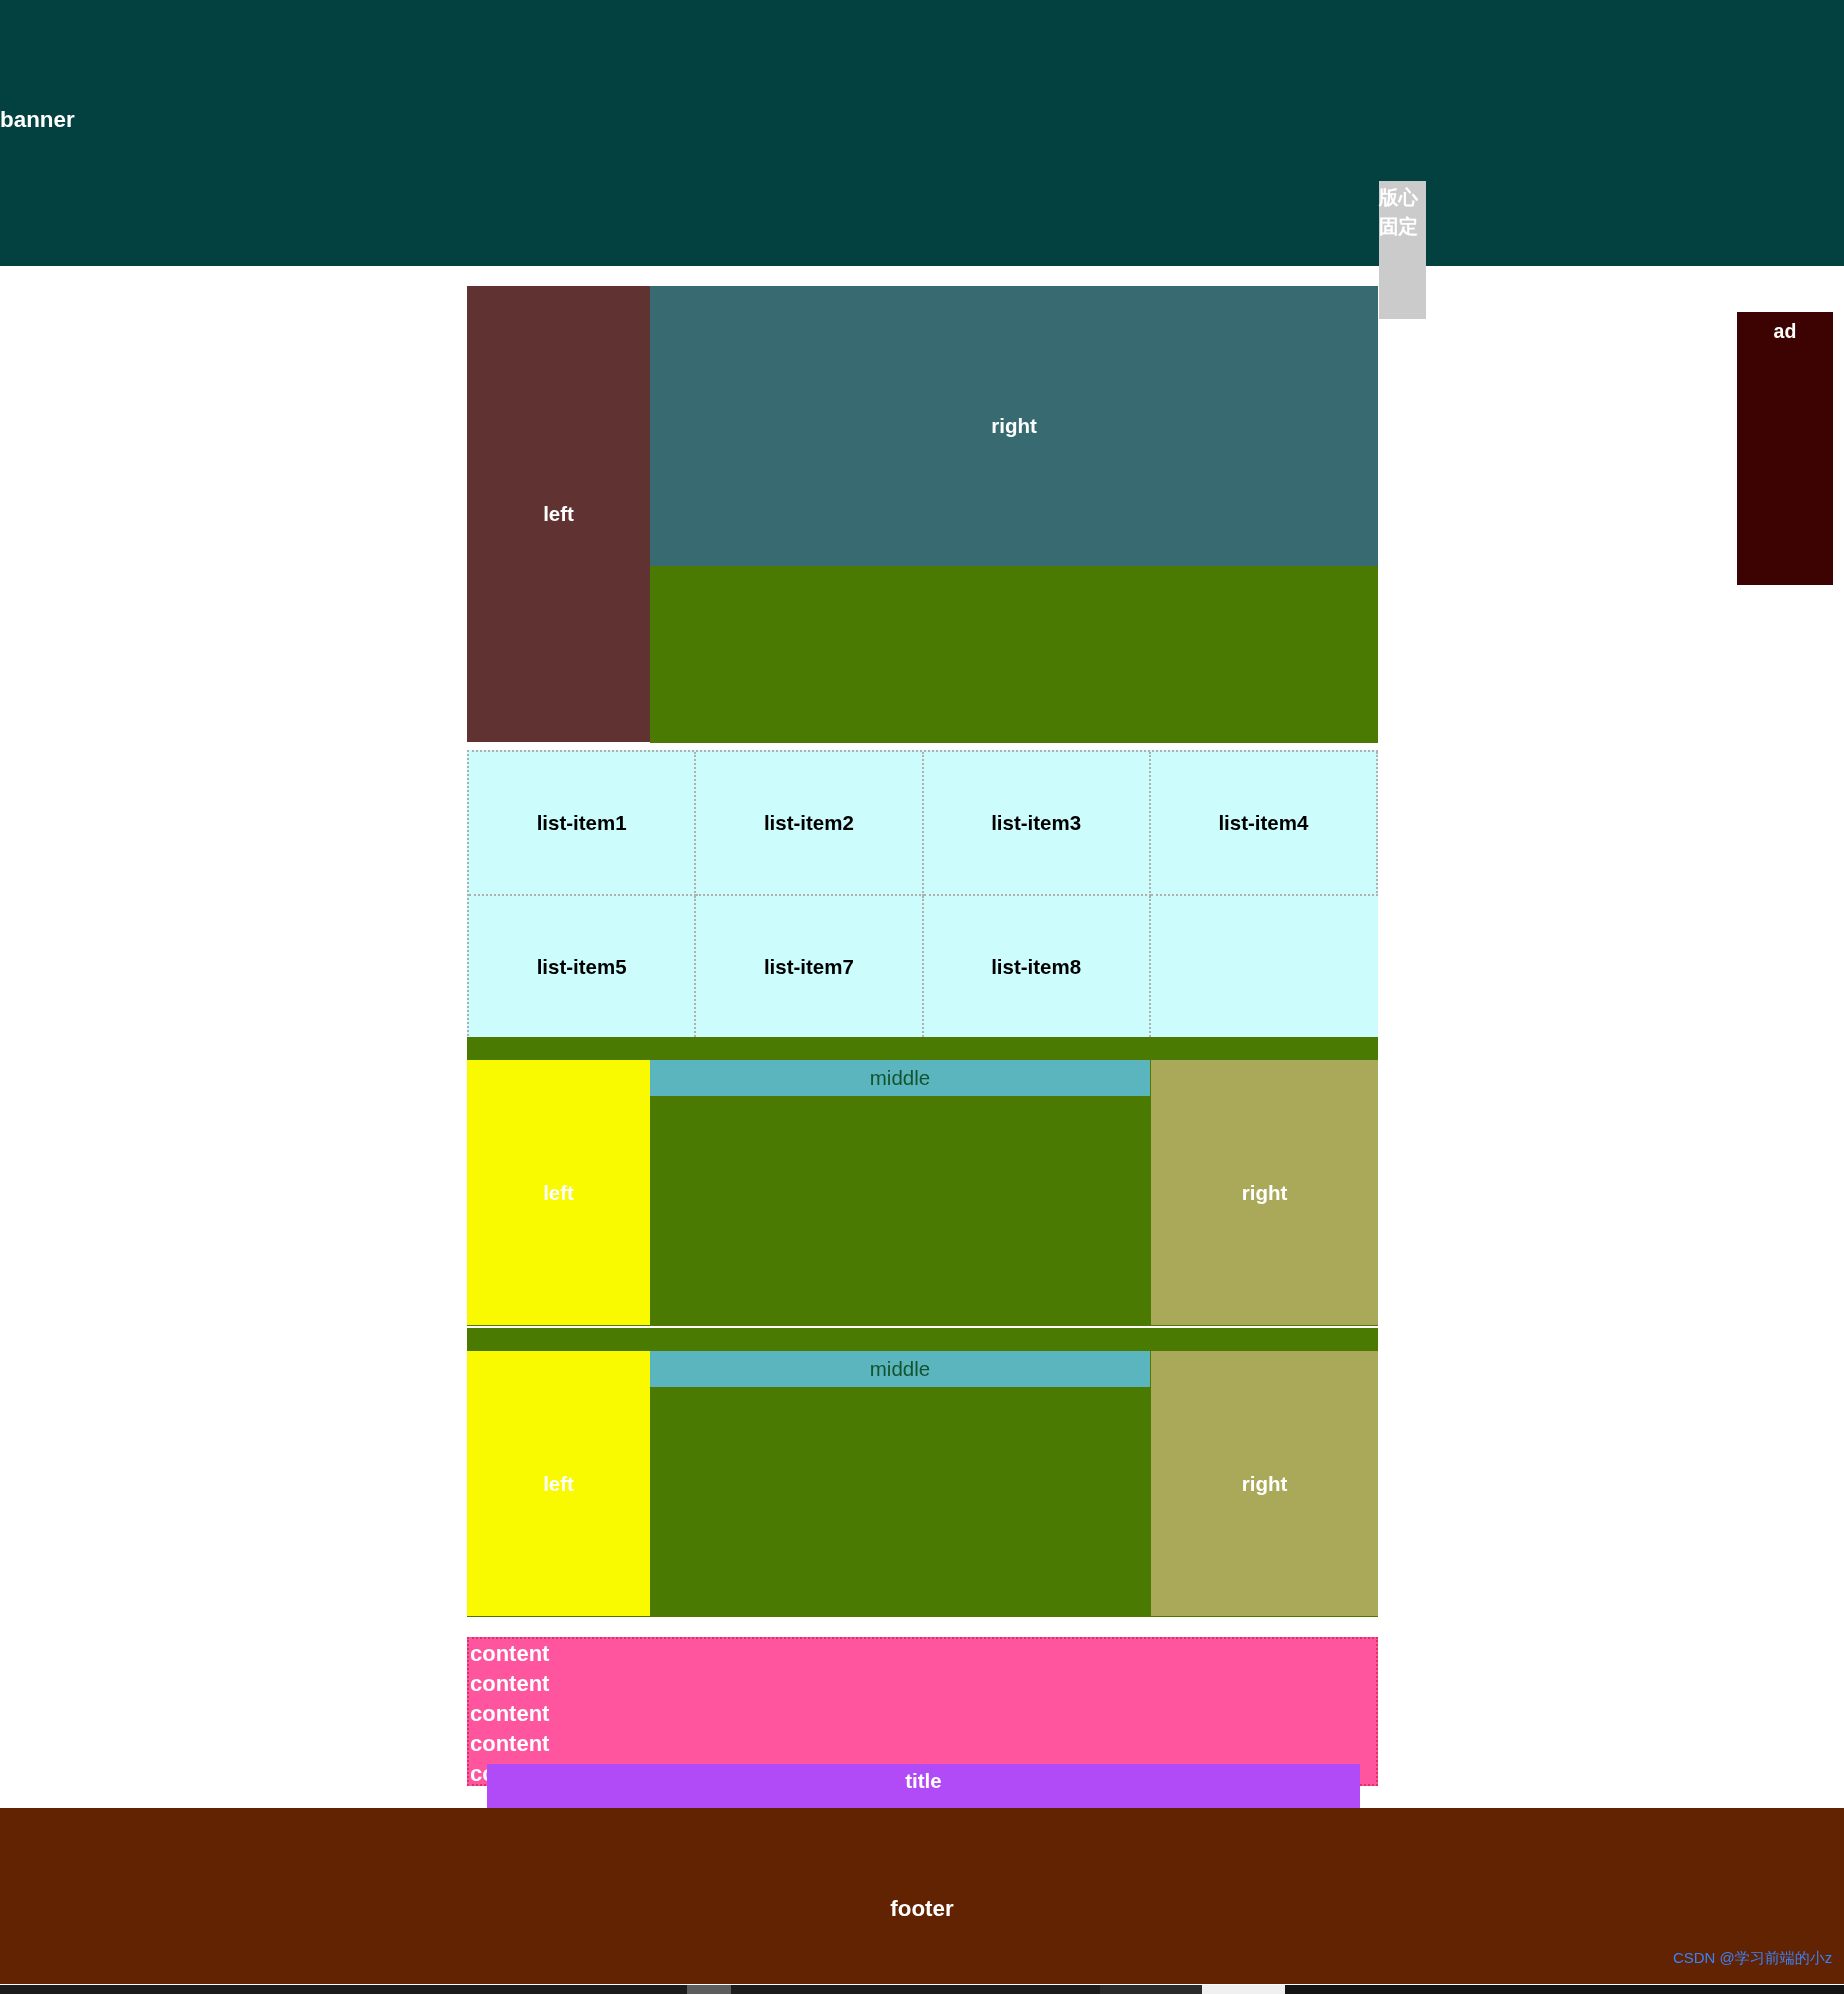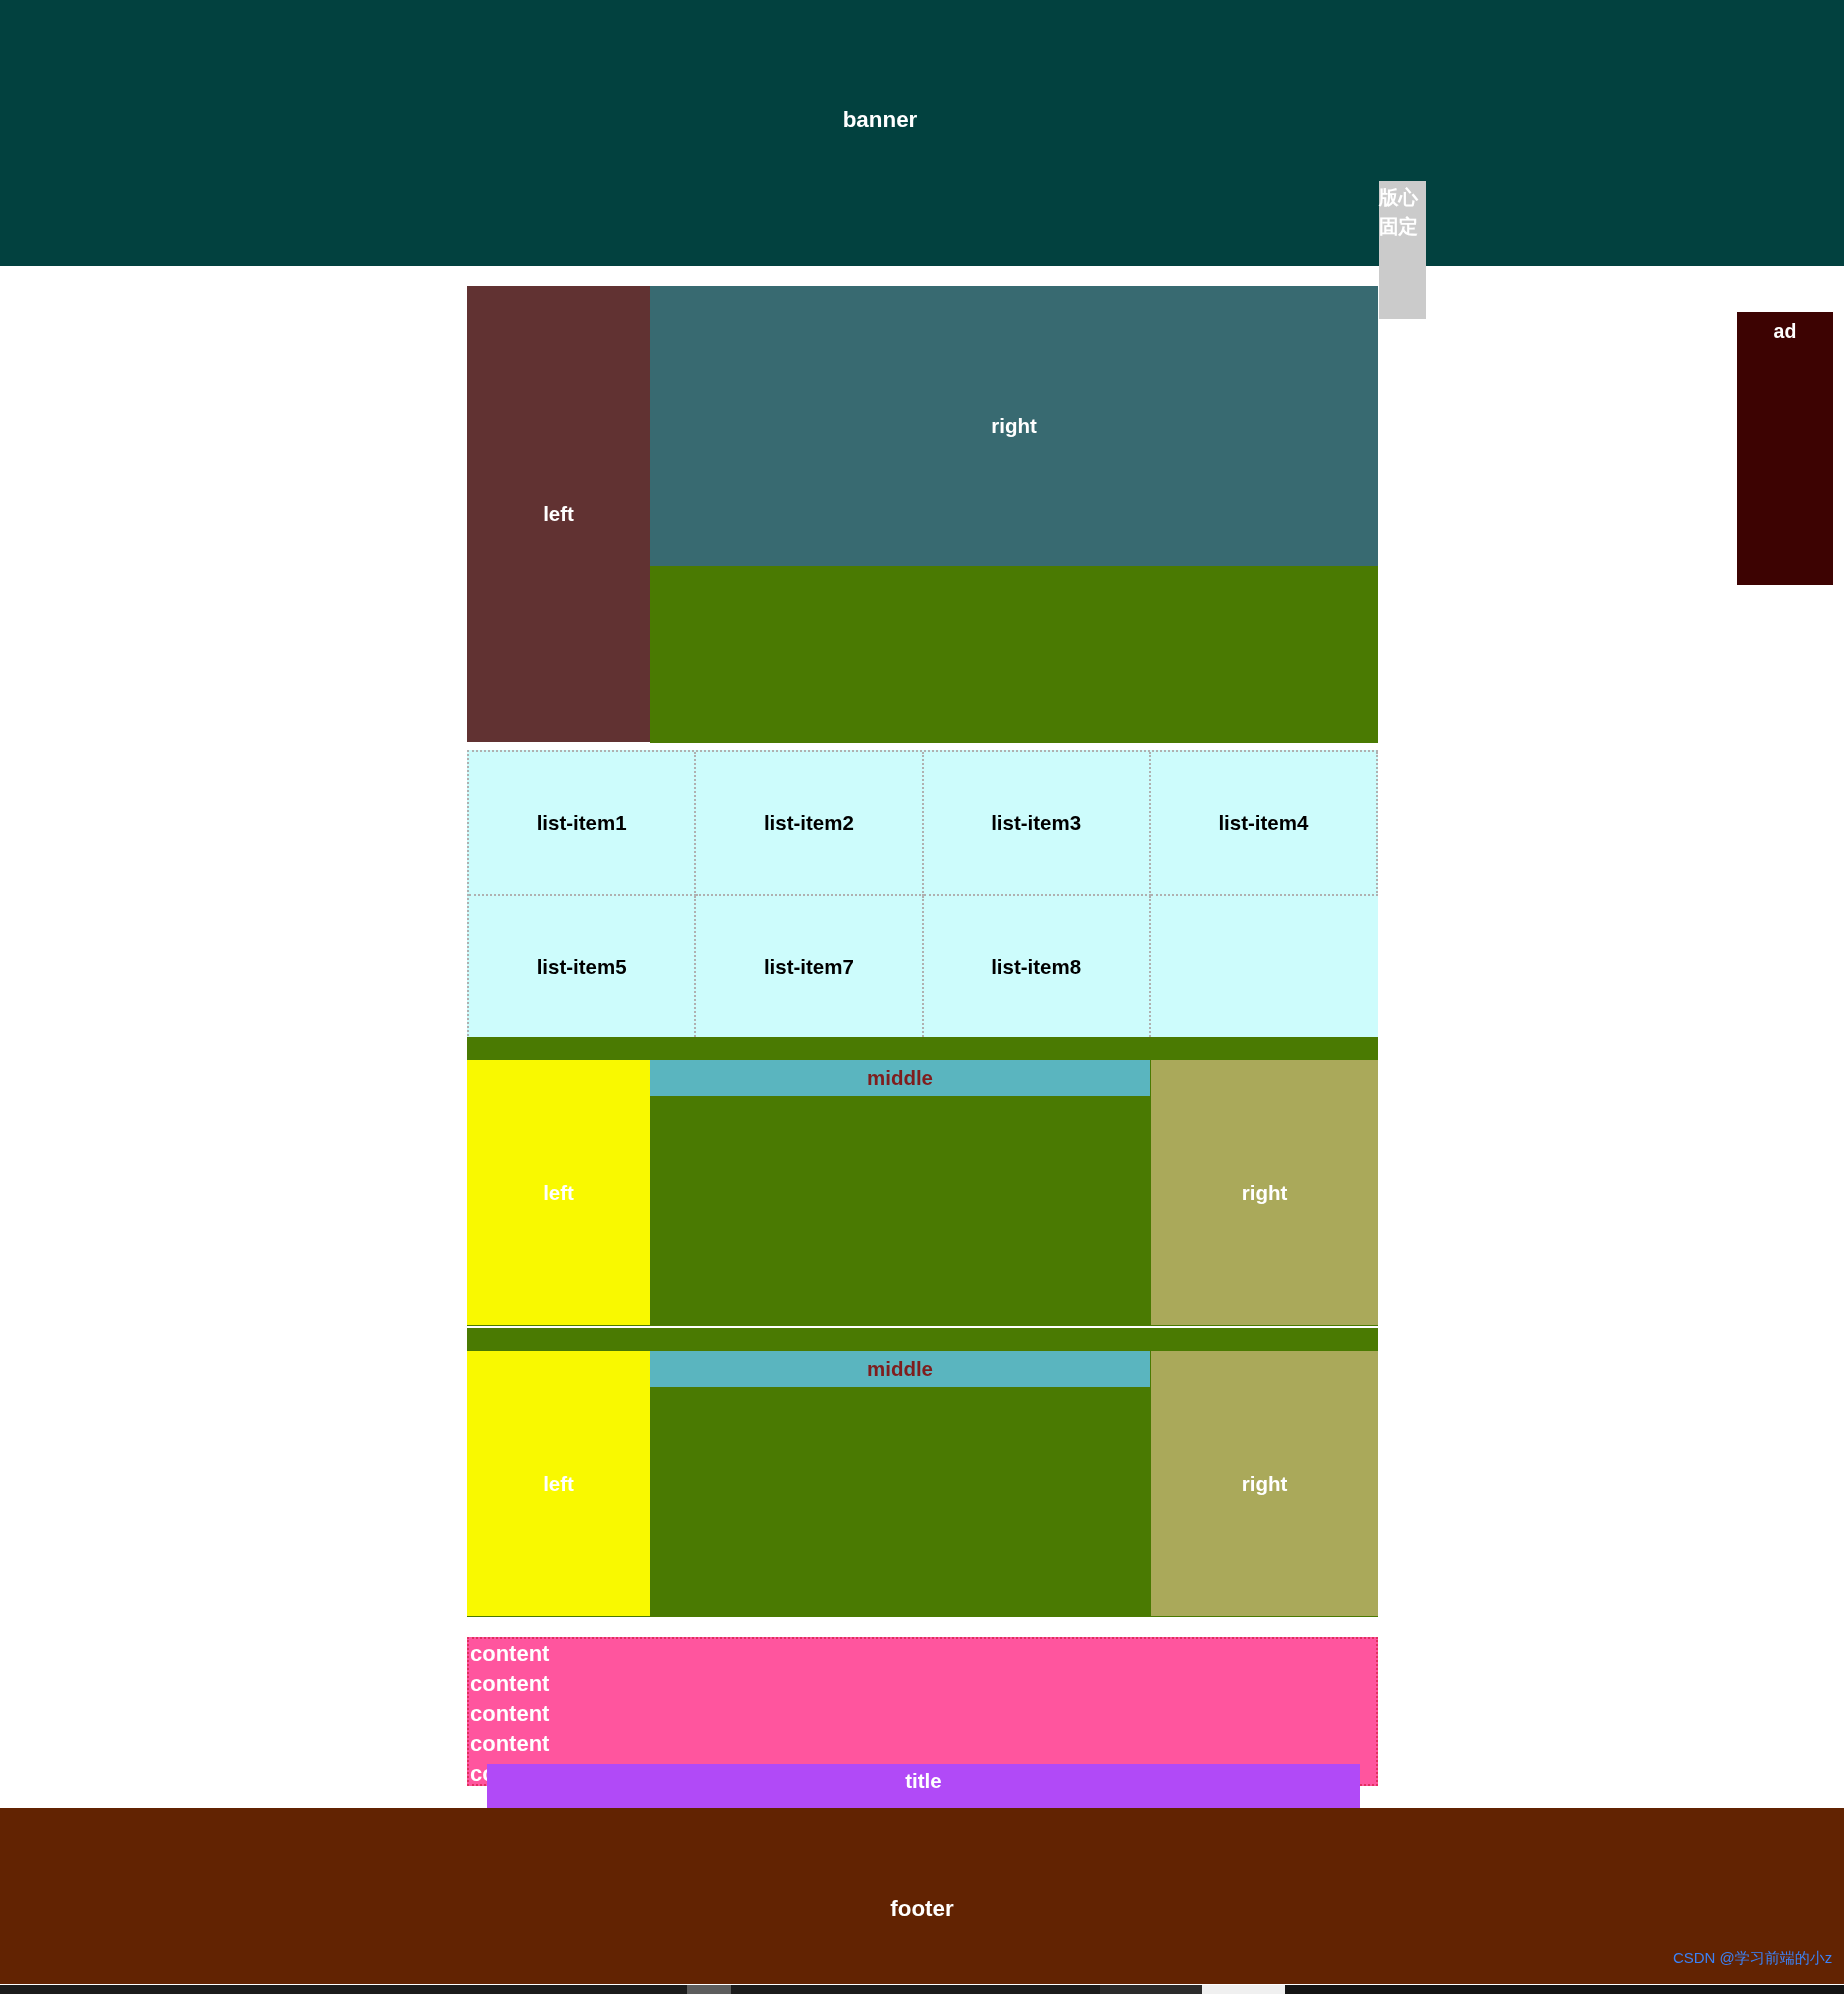--- a/index.html
+++ b/index.html
@@ -27,21 +27,21 @@
     height: 266px;
     background: #02413f;
     color: #ffffff;
     font-weight: bold;
     font-size: 22.4px;
   }
   .banner-label {
     position: absolute;
     left: 0; top: 107px;
     width: 1760px;
-    text-align: center;
+    text-align: left;
   }
 
   
   .fixed-center {
     position: absolute;
     left: 1379px; top: 181px;
     width: 47px;
     height: 138px;
     background: #cbcbcb;
     color: #ffffff;
@@ -155,23 +155,23 @@
     display: flex;
     align-items: center;
     justify-content: center;
   }
   .holy .hg-mid-bar {
     position: absolute;
     left: 183px; top: 23.4px;
     width: 500px;
     height: 36px;
     background: #5ab5bf;
-    color: #7f1d1d;
-    font-size: 20.5px;
-    font-weight: bold;
+    color: #14532d;
+    font-size: 20.5px;
+    font-weight: normal;
     text-align: center;
     line-height: 36px;
   }
   .holy .hg-mid-body {
     position: absolute;
     left: 183px; top: 59px;
     width: 500px;
     height: 229px;
     background: #4a7a02;
   }

